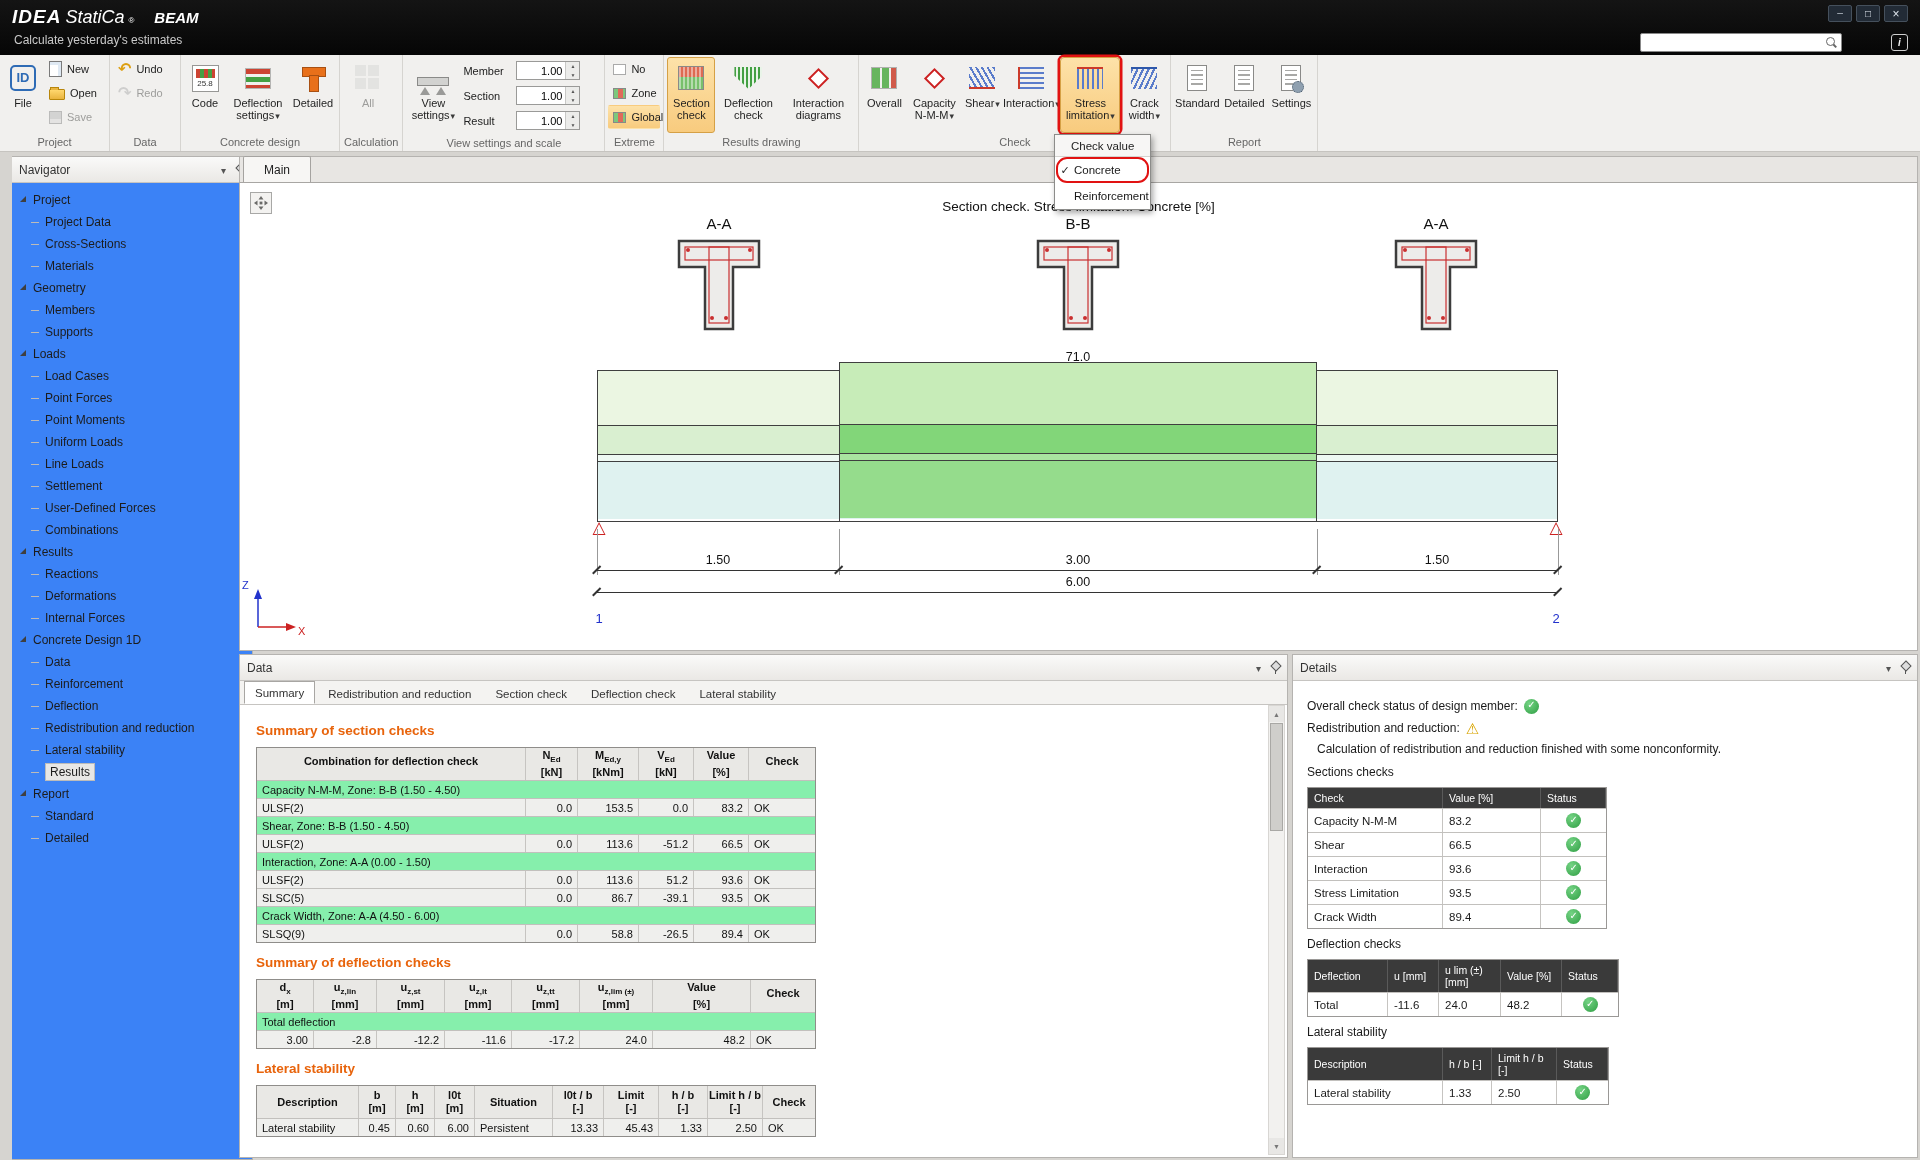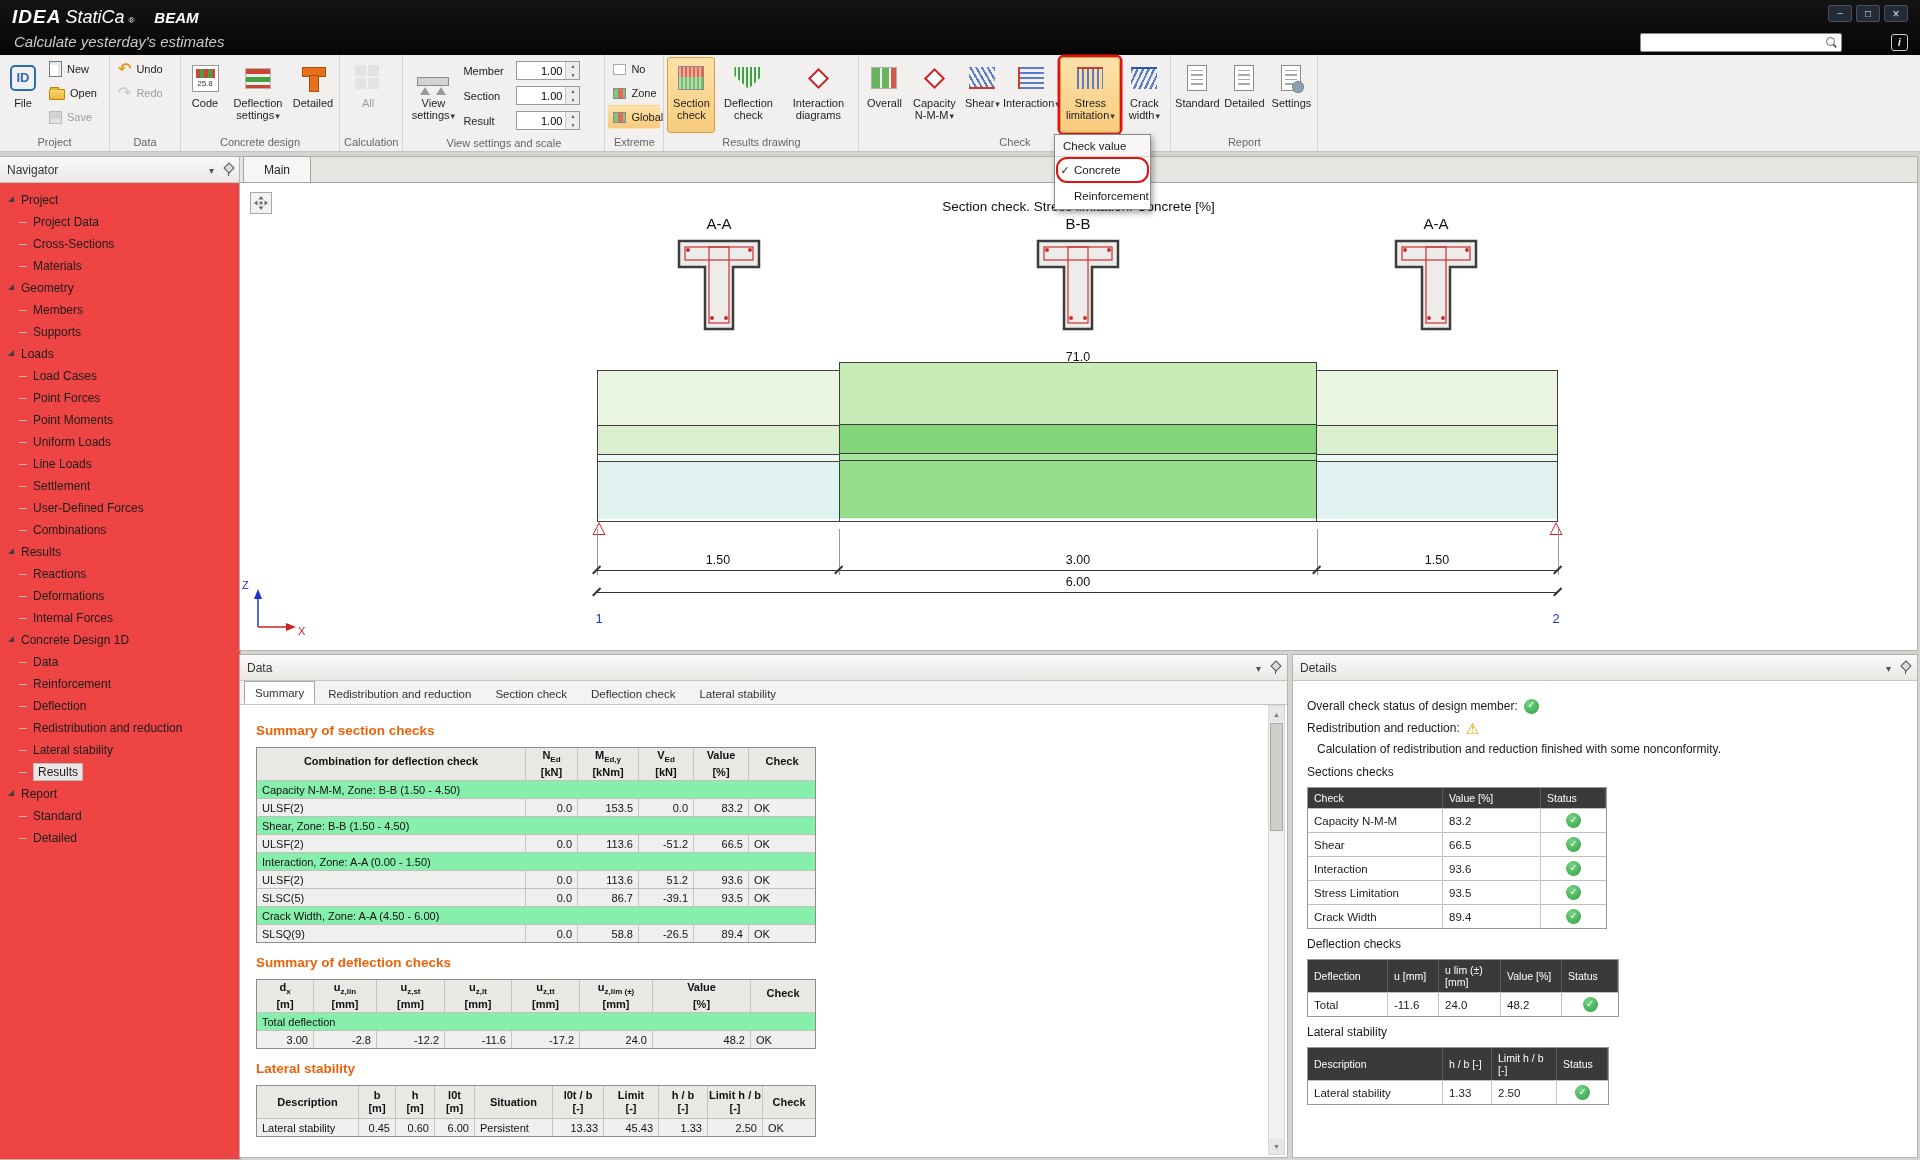--- a/index.html
+++ b/index.html
@@ -7,21 +7,21 @@
   body{font-family:"Liberation Sans","DejaVu Sans",sans-serif;background:#cfcdc9;font-size:12px;color:#222}
   .app{position:absolute;left:0;top:0;width:1920px;height:1160px;background:#d6d4d0;overflow:hidden}
 
   
   .titlebar{position:absolute;left:0;top:0;width:1920px;height:55px;background:linear-gradient(#141414,#060606);color:#fff}
   .brand{position:absolute;left:12px;top:6px;display:flex;align-items:baseline;gap:4px;white-space:nowrap}
   .brand .idea{font-size:19px;font-weight:bold;font-style:italic;letter-spacing:1px}
   .brand .statica{font-size:18px;font-style:italic}
   .brand .reg{font-size:8px;vertical-align:super}
   .brand .product{font-size:15px;font-weight:bold;font-style:italic;margin-left:16px}
-  .tagline{position:absolute;left:14px;top:33px;font-size:15px;font-style:italic;color:#c9c9c9}
+  .tagline{position:absolute;left:14px;top:33px;font-size:12px;color:#c9c9c9}
   .doc-title{position:absolute;left:0;right:0;top:9px;text-align:center;font-size:13px;color:#f2f2f2}
   .win-controls{position:absolute;right:12px;top:5px;display:flex;gap:4px}
   .wbtn{width:24px;height:17px;background:#222b36;border:1px solid #45505c;color:#dfe6ee;display:flex;align-items:center;justify-content:center;font-size:10px;border-radius:2px}
   .wbtn.min::after{content:'─';font-size:8px}
   .wbtn.max::after{content:'□';font-size:10px}
   .wbtn.cls::after{content:'×';font-size:12px}
   .searchbox{position:absolute;right:78px;top:33px;width:202px;height:19px;background:#fff;border:1px solid #888;border-radius:2px;display:flex;align-items:center}
   .searchbox input{flex:1;border:none;outline:none;height:15px;font-size:11px;padding:0 4px;background:transparent}
   .mag{position:relative;width:13px;height:13px;margin-right:3px}
   .mag::before{content:'';position:absolute;left:1px;top:1px;width:7px;height:7px;border:1.5px solid #666;border-radius:50%}
@@ -88,29 +88,29 @@
   .ic-shear{width:26px;height:22px;background:repeating-linear-gradient(60deg,#5a7ccb 0 2px,transparent 2px 5px);border-bottom:2px solid #cc3a2a}
   .ic-interchk{width:26px;height:22px;background:repeating-linear-gradient(0deg,#5a7ccb 0 2px,transparent 2px 5px);border-left:2px solid #cc3a2a}
   .ic-stress{width:26px;height:22px;background:repeating-linear-gradient(90deg,#5a7ccb 0 2px,transparent 2px 5px);border-top:2px solid #cc3a2a}
   .ic-crack{width:26px;height:22px;background:repeating-linear-gradient(115deg,#5a7ccb 0 2px,transparent 2px 5px);border-top:2px solid #2d57aa}
   .ic-doc{width:20px;height:26px;background:#fff;border:1px solid #8a8a88;position:relative}
   .ic-doc::after{content:'';position:absolute;left:3px;right:3px;top:4px;height:17px;background:repeating-linear-gradient(180deg,#a8a8a6 0 1.5px,transparent 1.5px 4.5px)}
   .ic-doc.gear::before{content:'';position:absolute;right:-4px;bottom:-3px;width:10px;height:10px;border-radius:50%;background:#8fa0b0;border:1.5px dotted #4a5a6a;z-index:2}
 
   
   .menu{position:absolute;left:1054px;top:134px;width:97px;background:#fff;border:1px solid #8c8c8a;box-shadow:2px 3px 6px rgba(0,0,0,.35);z-index:60;font-size:11.5px}
-  .menu-header{height:22px;line-height:22px;padding-left:8px;background:#f7f6f5;border-bottom:1px solid #d5d3d0;color:#222}
+  .menu-header{height:22px;line-height:22px;padding-left:16px;background:#f7f6f5;border-bottom:1px solid #d5d3d0;color:#222}
   .menu-item{height:26px;display:flex;align-items:center;gap:3px;padding-left:4px;position:relative;color:#1a1a1a}
   .mcheck{width:12px;text-align:center;font-size:11px;color:#222}
   .menu-item.checked .mcheck::after{content:'✓'}
   .menu-item.checked::after{content:'';position:absolute;left:1px;right:1px;top:0px;bottom:0px;border:2.5px solid #e11212;border-radius:11px;pointer-events:none}
 
   
   .body{position:absolute;left:0;top:152px;right:0;bottom:0;background:#d6d4d0}
-  .navigator{position:absolute;left:0;top:4px;width:241px;bottom:0;background:#ef4444;border:1px solid #b5b3b0;border-left:none}
+  .navigator{position:absolute;left:12px;top:4px;width:241px;bottom:0;background:#3b82f6;border:1px solid #b5b3b0;border-left:none}
   .phead{height:26px;background:linear-gradient(#fafaf9,#eae8e5);border-bottom:1px solid #c6c4c1;display:flex;align-items:center;padding:0 7px;font-size:12px;color:#333}
   .phead .sp{flex:1}
   .arrow-icon::after{content:'▾';color:#555;font-size:10px;margin-right:9px}
   .pin{position:relative;width:10px;height:13px}
   .pin::before{content:'';position:absolute;left:2px;top:1px;width:6px;height:6px;border:1px solid #555;background:#ddd;transform:rotate(45deg)}
   .pin::after{content:'';position:absolute;left:5px;top:9px;width:1px;height:4px;background:#555}
   .nav-tree{padding:6px 0 0 6px;overflow:hidden}
   .nav-row{display:flex;align-items:center;height:22px;white-space:nowrap;color:#1c1c1c;font-size:12px}
   .nav-row .tree-marker{width:0;height:0;border-left:6px solid transparent;border-bottom:6px solid #3f3f3f;margin:0 7px 2px 2px;flex:none}
   .nav-row.child{padding-left:13px}

